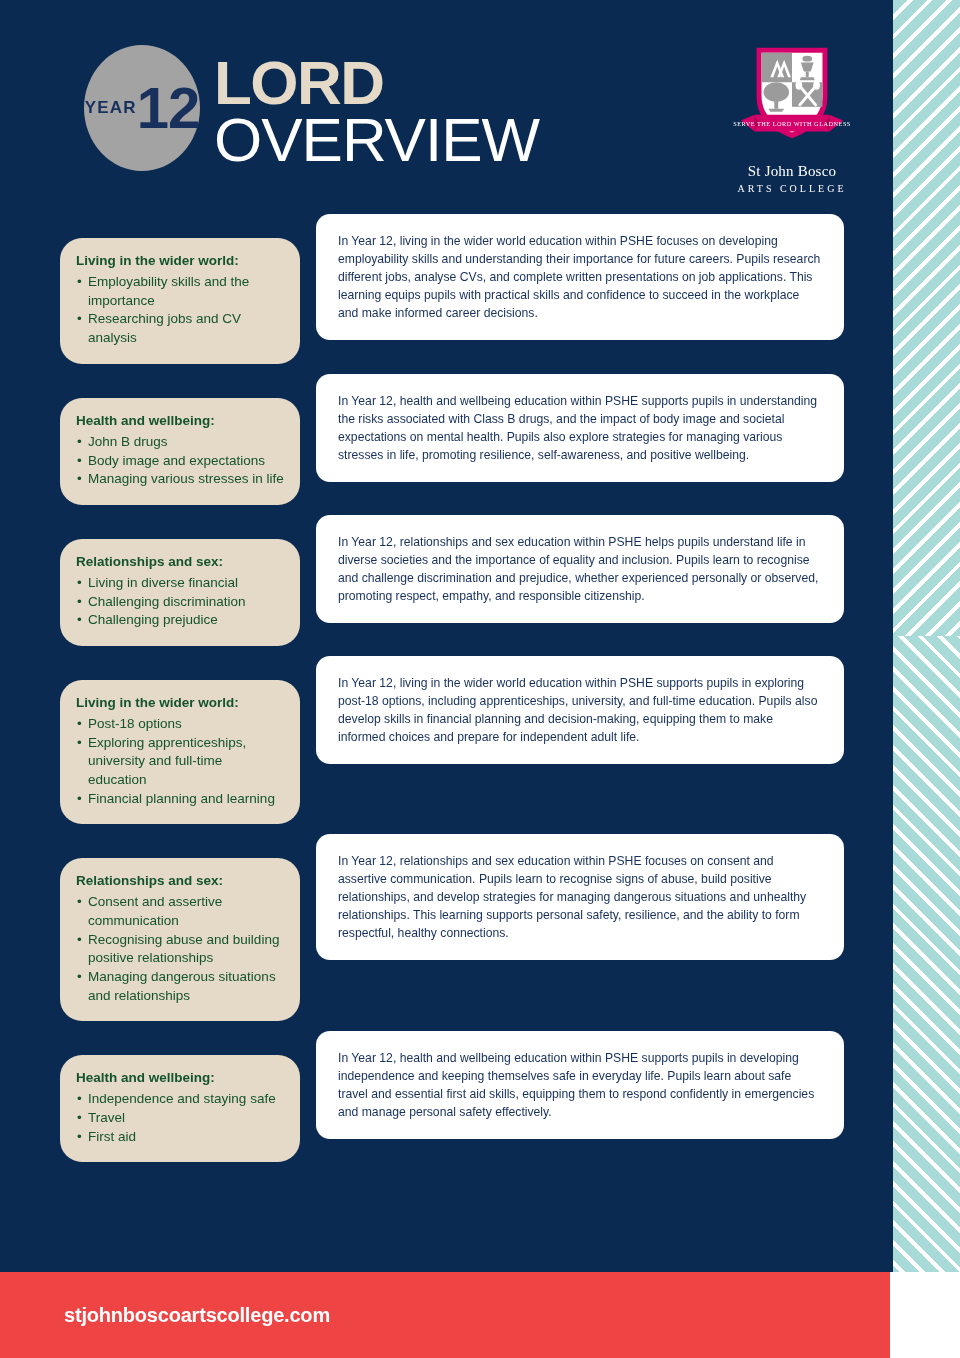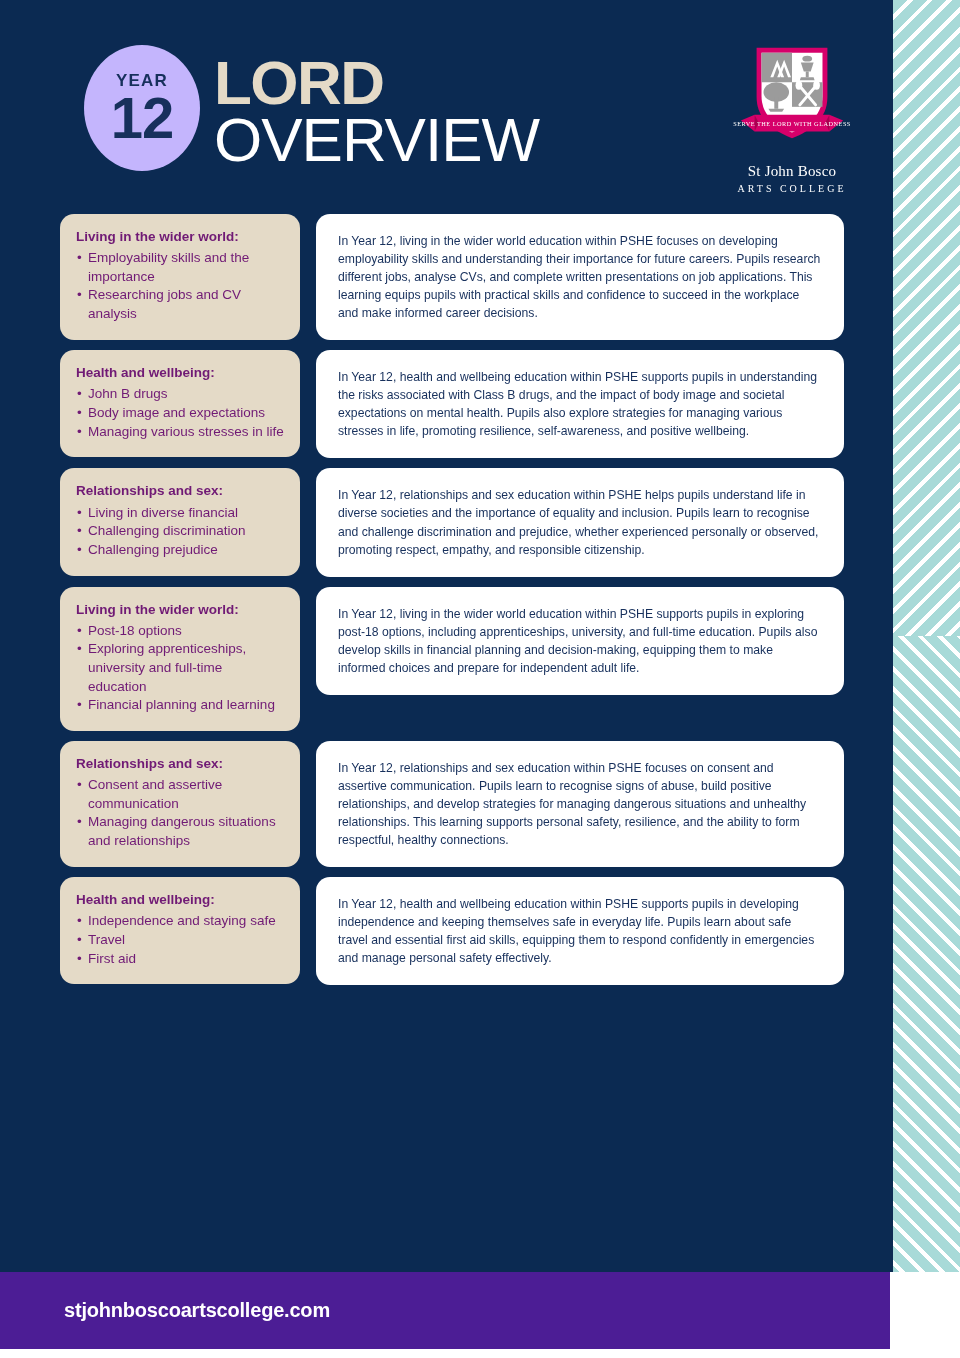--- a/index.html
+++ b/index.html
@@ -86,23 +86,22 @@
     height: 214px;
   }
 
   .year-badge {
     position: absolute;
     left: 84px;
     top: 45px;
     width: 116px;
     height: 126px;
     border-radius: 50%;
-    background: #c4b5fd;
+    background: #a3a3a3;
     display: flex;
-    flex-direction: column;
     align-items: center;
     justify-content: center;
     color: #17305c;
     text-align: center;
   }
   .year-badge .yr-word {
     font-size: 17px;
     font-weight: 700;
     letter-spacing: 1.2px;
     line-height: 1;
@@ -172,23 +171,24 @@
     display: flex;
     align-items: flex-start;
     margin-bottom: 10px;
     padding-left: 60px;
   }
 
   .topic-card {
     width: 240px;
     flex: 0 0 240px;
     background: #e4dac7;
-    border-radius: 14px;
+    border-radius: 22px;
     padding: 14px 16px 16px 16px;
-    color: #701a75;
+    color: #14532d;
+    margin-top: 24px;
   }
   .topic-title {
     font-size: 13.5px;
     font-weight: 700;
     line-height: 1.35;
     margin-bottom: 3px;
   }
   .topic-list { list-style: none; }
   .topic-list li {
     font-size: 13.5px;
@@ -218,22 +218,22 @@
     font-size: 12.2px;
     line-height: 1.48;
   }
 
   
   .footer-bar {
     position: absolute;
     left: 0;
     top: 1272px;
     width: 890px;
-    height: 77px;
-    background: #4c1d95;
+    height: 86px;
+    background: #ef4444;
     display: flex;
     align-items: center;
     padding-left: 64px;
   }
   .footer-url {
     color: #ffffff;
     font-size: 20px;
     font-weight: 700;
     letter-spacing: -0.2px;
   }
@@ -360,20 +360,21 @@
         </div>
         <div class="desc-card">
           <p class="desc-text">In Year 12, living in the wider world education within PSHE supports pupils in exploring post-18 options, including apprenticeships, university, and full-time education. Pupils also develop skills in financial planning and decision-making, equipping them to make informed choices and prepare for independent adult life.</p>
         </div>
       </div>
       <div class="row">
         <div class="topic-card">
           <div class="topic-title">Relationships and sex:</div>
           <ul class="topic-list">
             <li>Consent and assertive communication</li>
+            <li>Recognising abuse and building positive relationships</li>
             <li>Managing dangerous situations and relationships</li>
           </ul>
         </div>
         <div class="desc-card">
           <p class="desc-text">In Year 12, relationships and sex education within PSHE focuses on consent and assertive communication. Pupils learn to recognise signs of abuse, build positive relationships, and develop strategies for managing dangerous situations and unhealthy relationships. This learning supports personal safety, resilience, and the ability to form respectful, healthy connections.</p>
         </div>
       </div>
       <div class="row">
         <div class="topic-card">
           <div class="topic-title">Health and wellbeing:</div>

